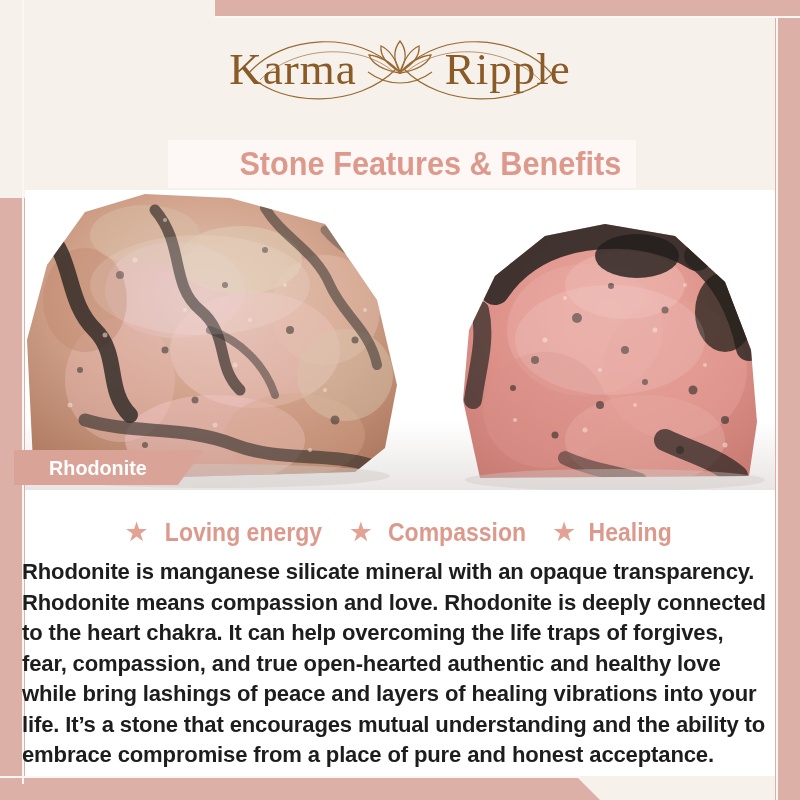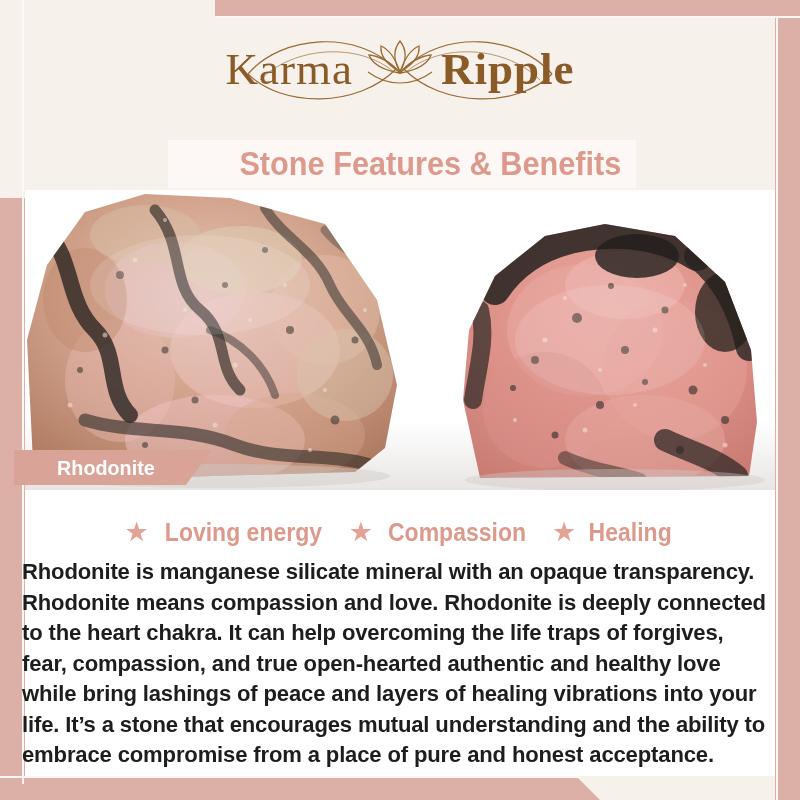--- a/index.html
+++ b/index.html
@@ -70,21 +70,21 @@
   .logo svg { position:absolute; top:0; left:0; }
   .logo-text {
     position:relative; z-index:2;
     font-family:"Liberation Serif", serif;
     font-size:45px; letter-spacing:1px;
     color:#8a5a27;
     display:flex; align-items:center; gap:0;
     white-space:nowrap;
   }
   .logo-word-l { margin-right:88px; }
-  .logo-word-r { margin-left:0px;font-weight:bold; }
+  .logo-word-r { margin-left:0px; }
 
   
   .headline-band {
     position:absolute; top:140px; left:168px; width:468px; height:48px;
     background:#fdf8f5;
     display:flex; align-items:center; justify-content:flex-end;
   }
   .headline {
     font-size:33px; font-weight:bold;
     color:#dd9a8c;
@@ -100,21 +100,21 @@
     background:#ffffff;
   }
   .photo .floor {
     position:absolute; left:0; right:0; bottom:0; height:70px;
     background:linear-gradient(180deg,#ffffff 0%, #f2f0ef 60%, #e8e5e4 100%);
   }
 
   
   .label-tag {
     position:absolute; left:14px; top:450px;
-    height:35px; padding:0 54px 0 40px;
+    height:35px; padding:0 54px 0 32px;
     background:#d9a497;
     display:flex; align-items:center;
     -webkit-clip-path: polygon(0 0, 100% 0, calc(100% - 26px) 100%, 0 100%);
     clip-path: polygon(0 0, 100% 0, calc(100% - 26px) 100%, 0 100%);
     z-index:8;
   }
   .label-tag span {
     color:#ffffff; font-size:21px; font-weight:bold;
     transform:scaleX(0.94); letter-spacing:0px;
   }

